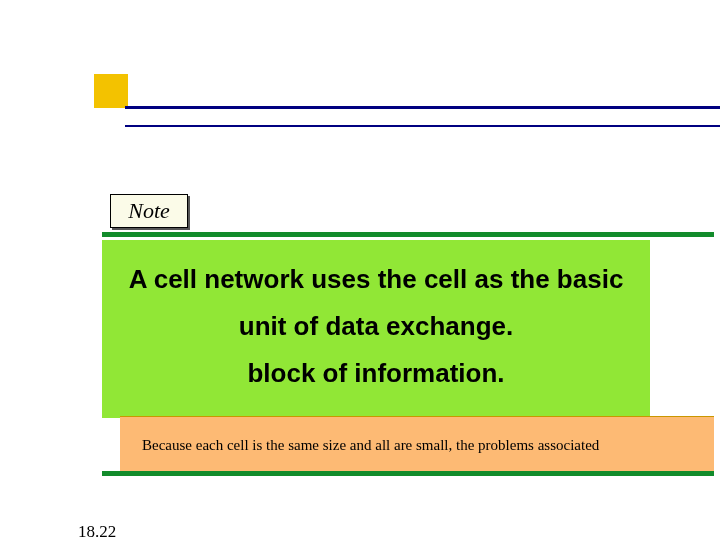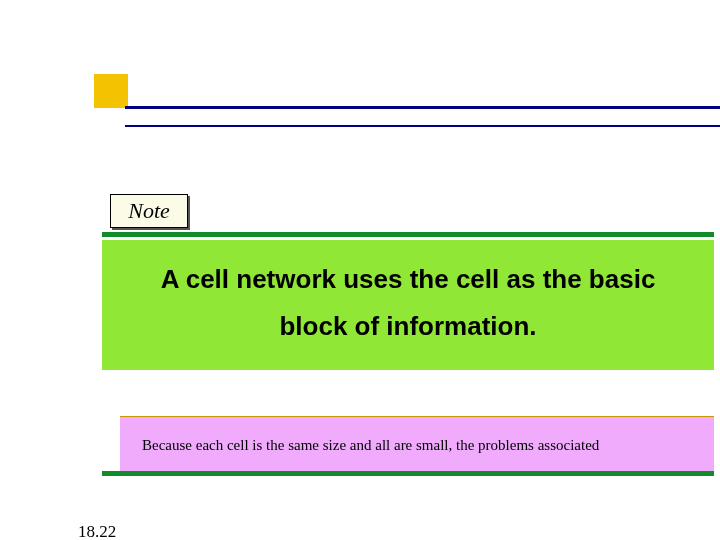--- a/index.html
+++ b/index.html
@@ -53,39 +53,39 @@
     left: 38px;
     top: 168px;
     width: 612px;
     height: 5px;
     background: #128b2b;
   }
   .main-callout {
     position: absolute;
     left: 38px;
     top: 176px;
-    width: 612px;
+    width: 548px;
     background: #91e736;
     padding: 8px 6px 12px 6px;
   }
   .main-callout p {
     font-family: Arial, Helvetica, sans-serif;
     font-weight: bold;
     font-size: 26px;
     line-height: 1.2;
     color: #000;
     text-align: center;
   }
 
   .sub-block {
     position: absolute;
     left: 56px;
     top: 352px;
     width: 594px;
-    background: #f0abfc;
+    background: #fdba74;
     border-top: 1px solid #c99700;
     border-bottom: 1px solid #c99700;
     padding: 4px 6px;
   }
   .sub-block p {
     font-family: 'Times New Roman', Times, serif;
     font-size: 15px;
     line-height: 1.15;
     color: #000;
   }
@@ -120,20 +120,21 @@
   </div>
 
   <div class="note-box">
     <span class="note-label">Note</span>
   </div>
 
   <div class="rule-top"></div>
 
   <div class="main-callout">
     <p>A cell network uses the cell as the basic</p>
+    <p>unit of data exchange.</p>
     <p>block of information.</p>
   </div>
 
   <div class="sub-block">
     <p>Because each cell is the same size and all are small, the problems associated</p>
   </div>
 
   <div class="rule-bottom"></div>
 
   <div class="page-num">18.22</div>

